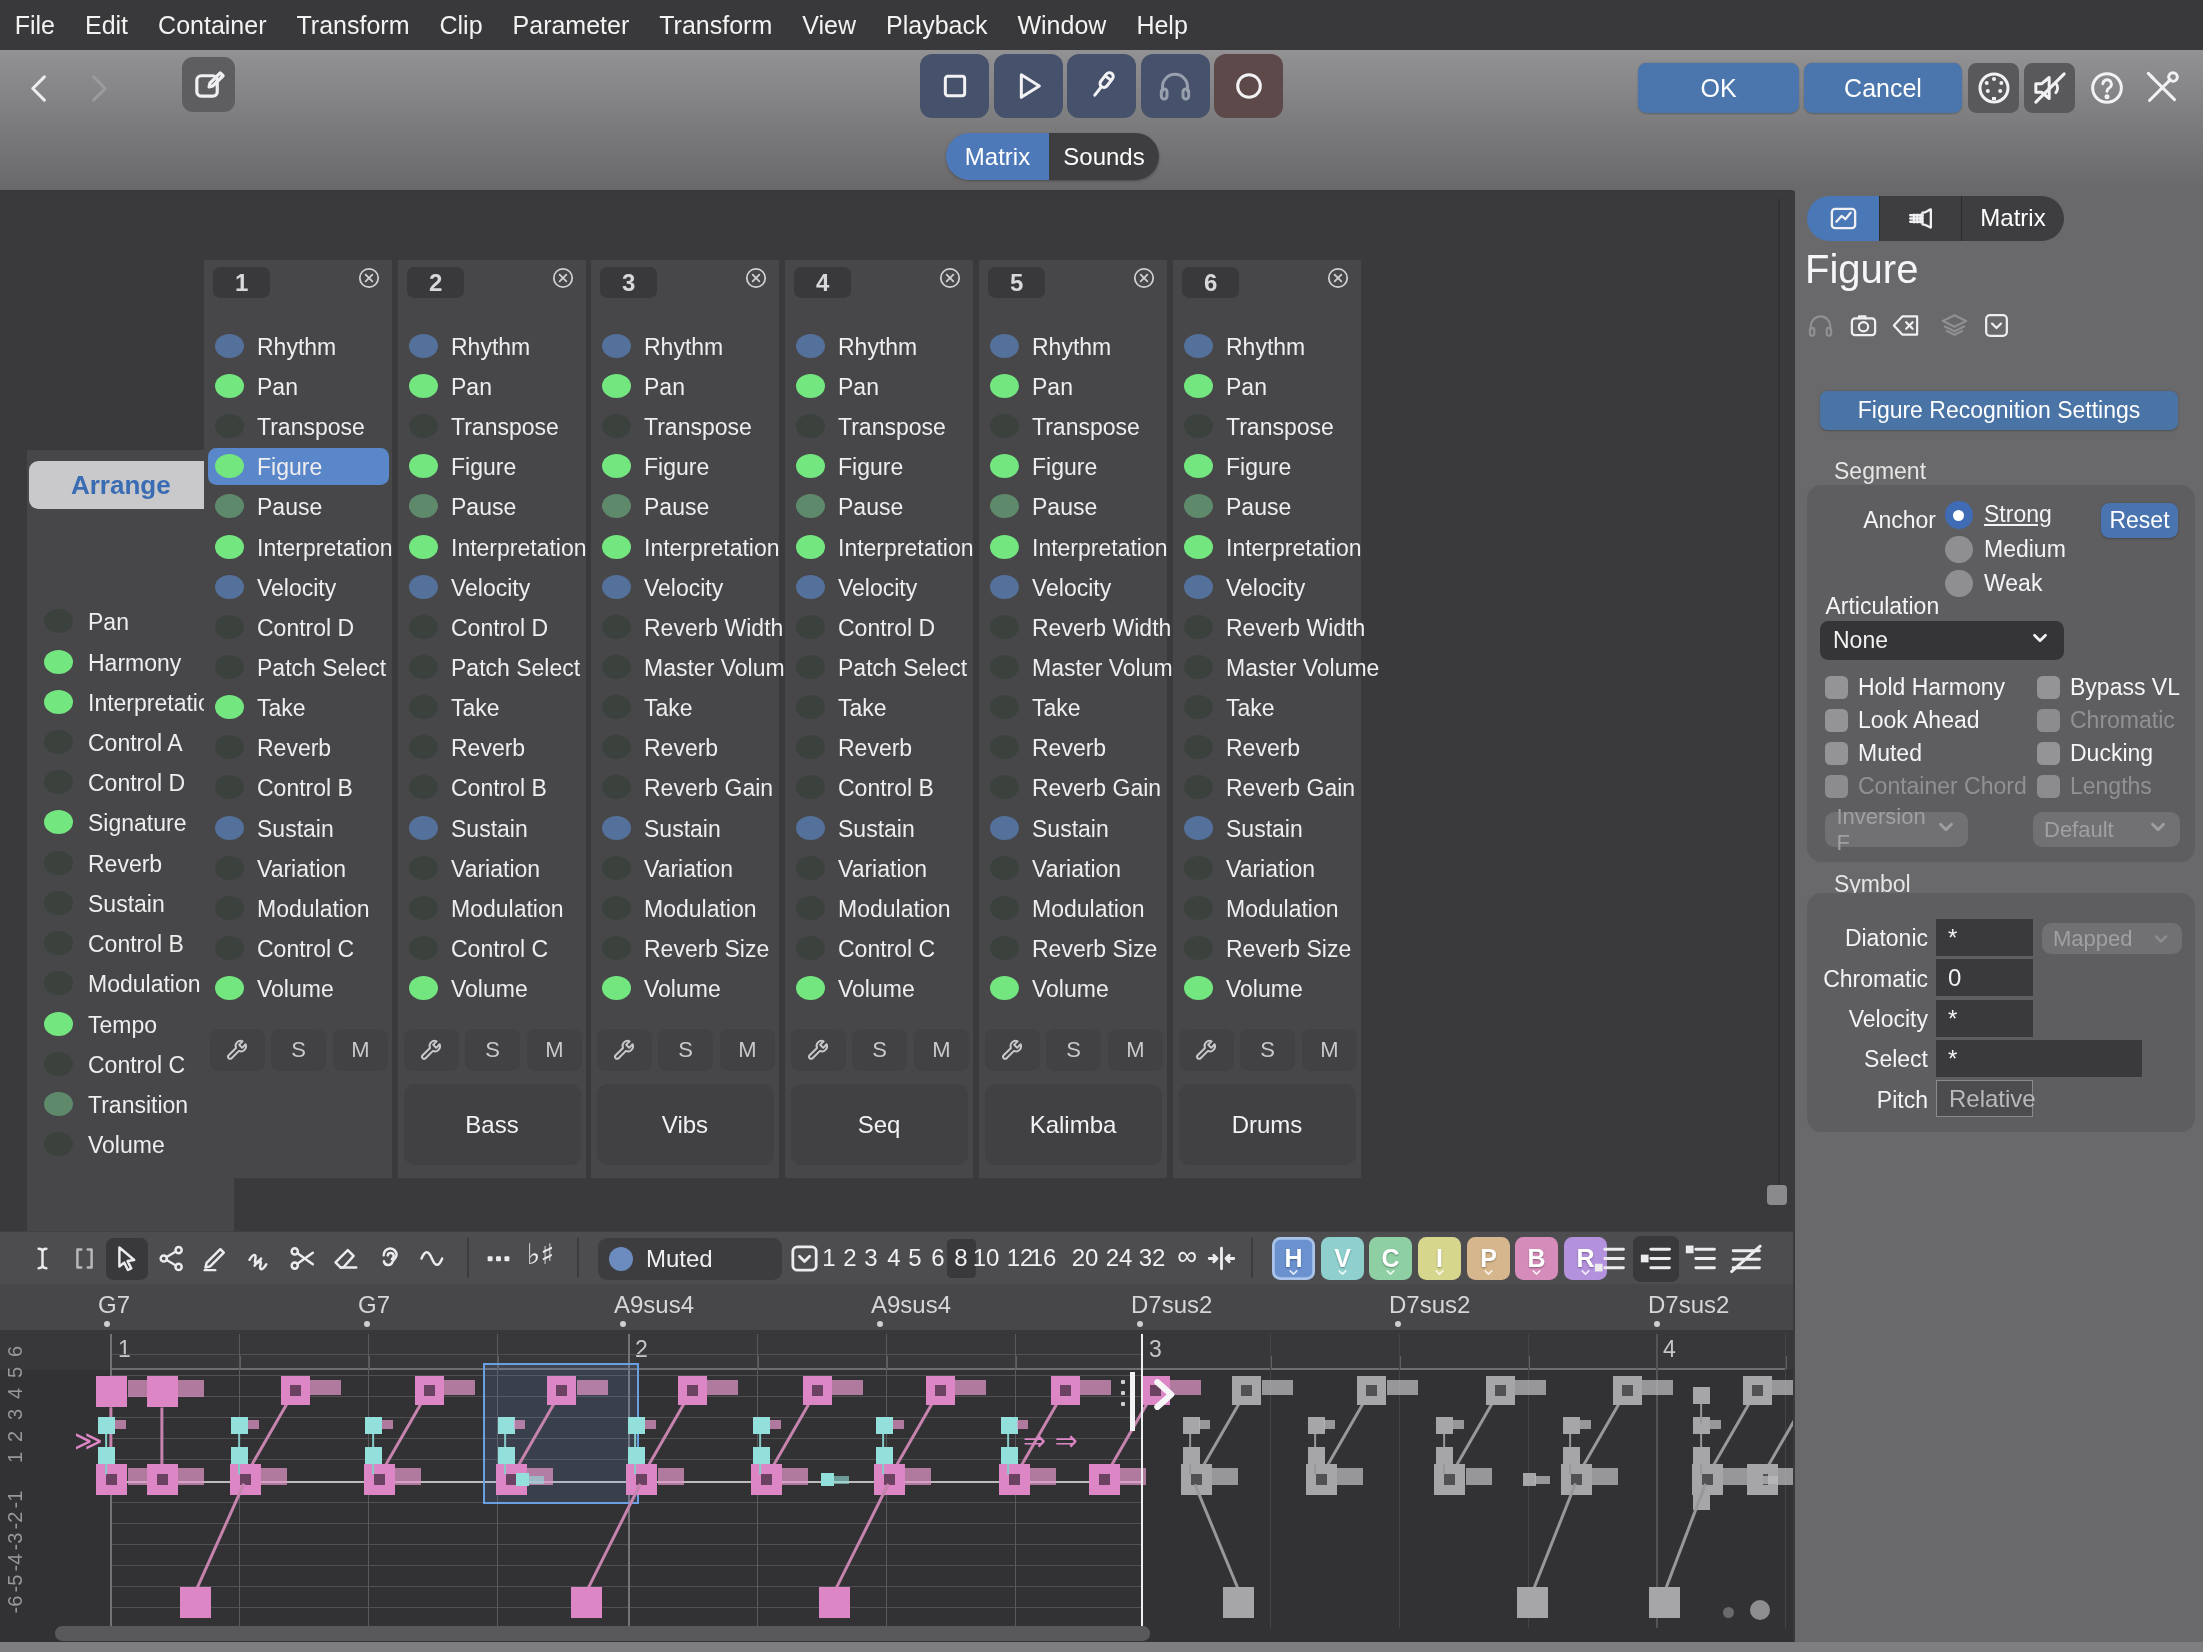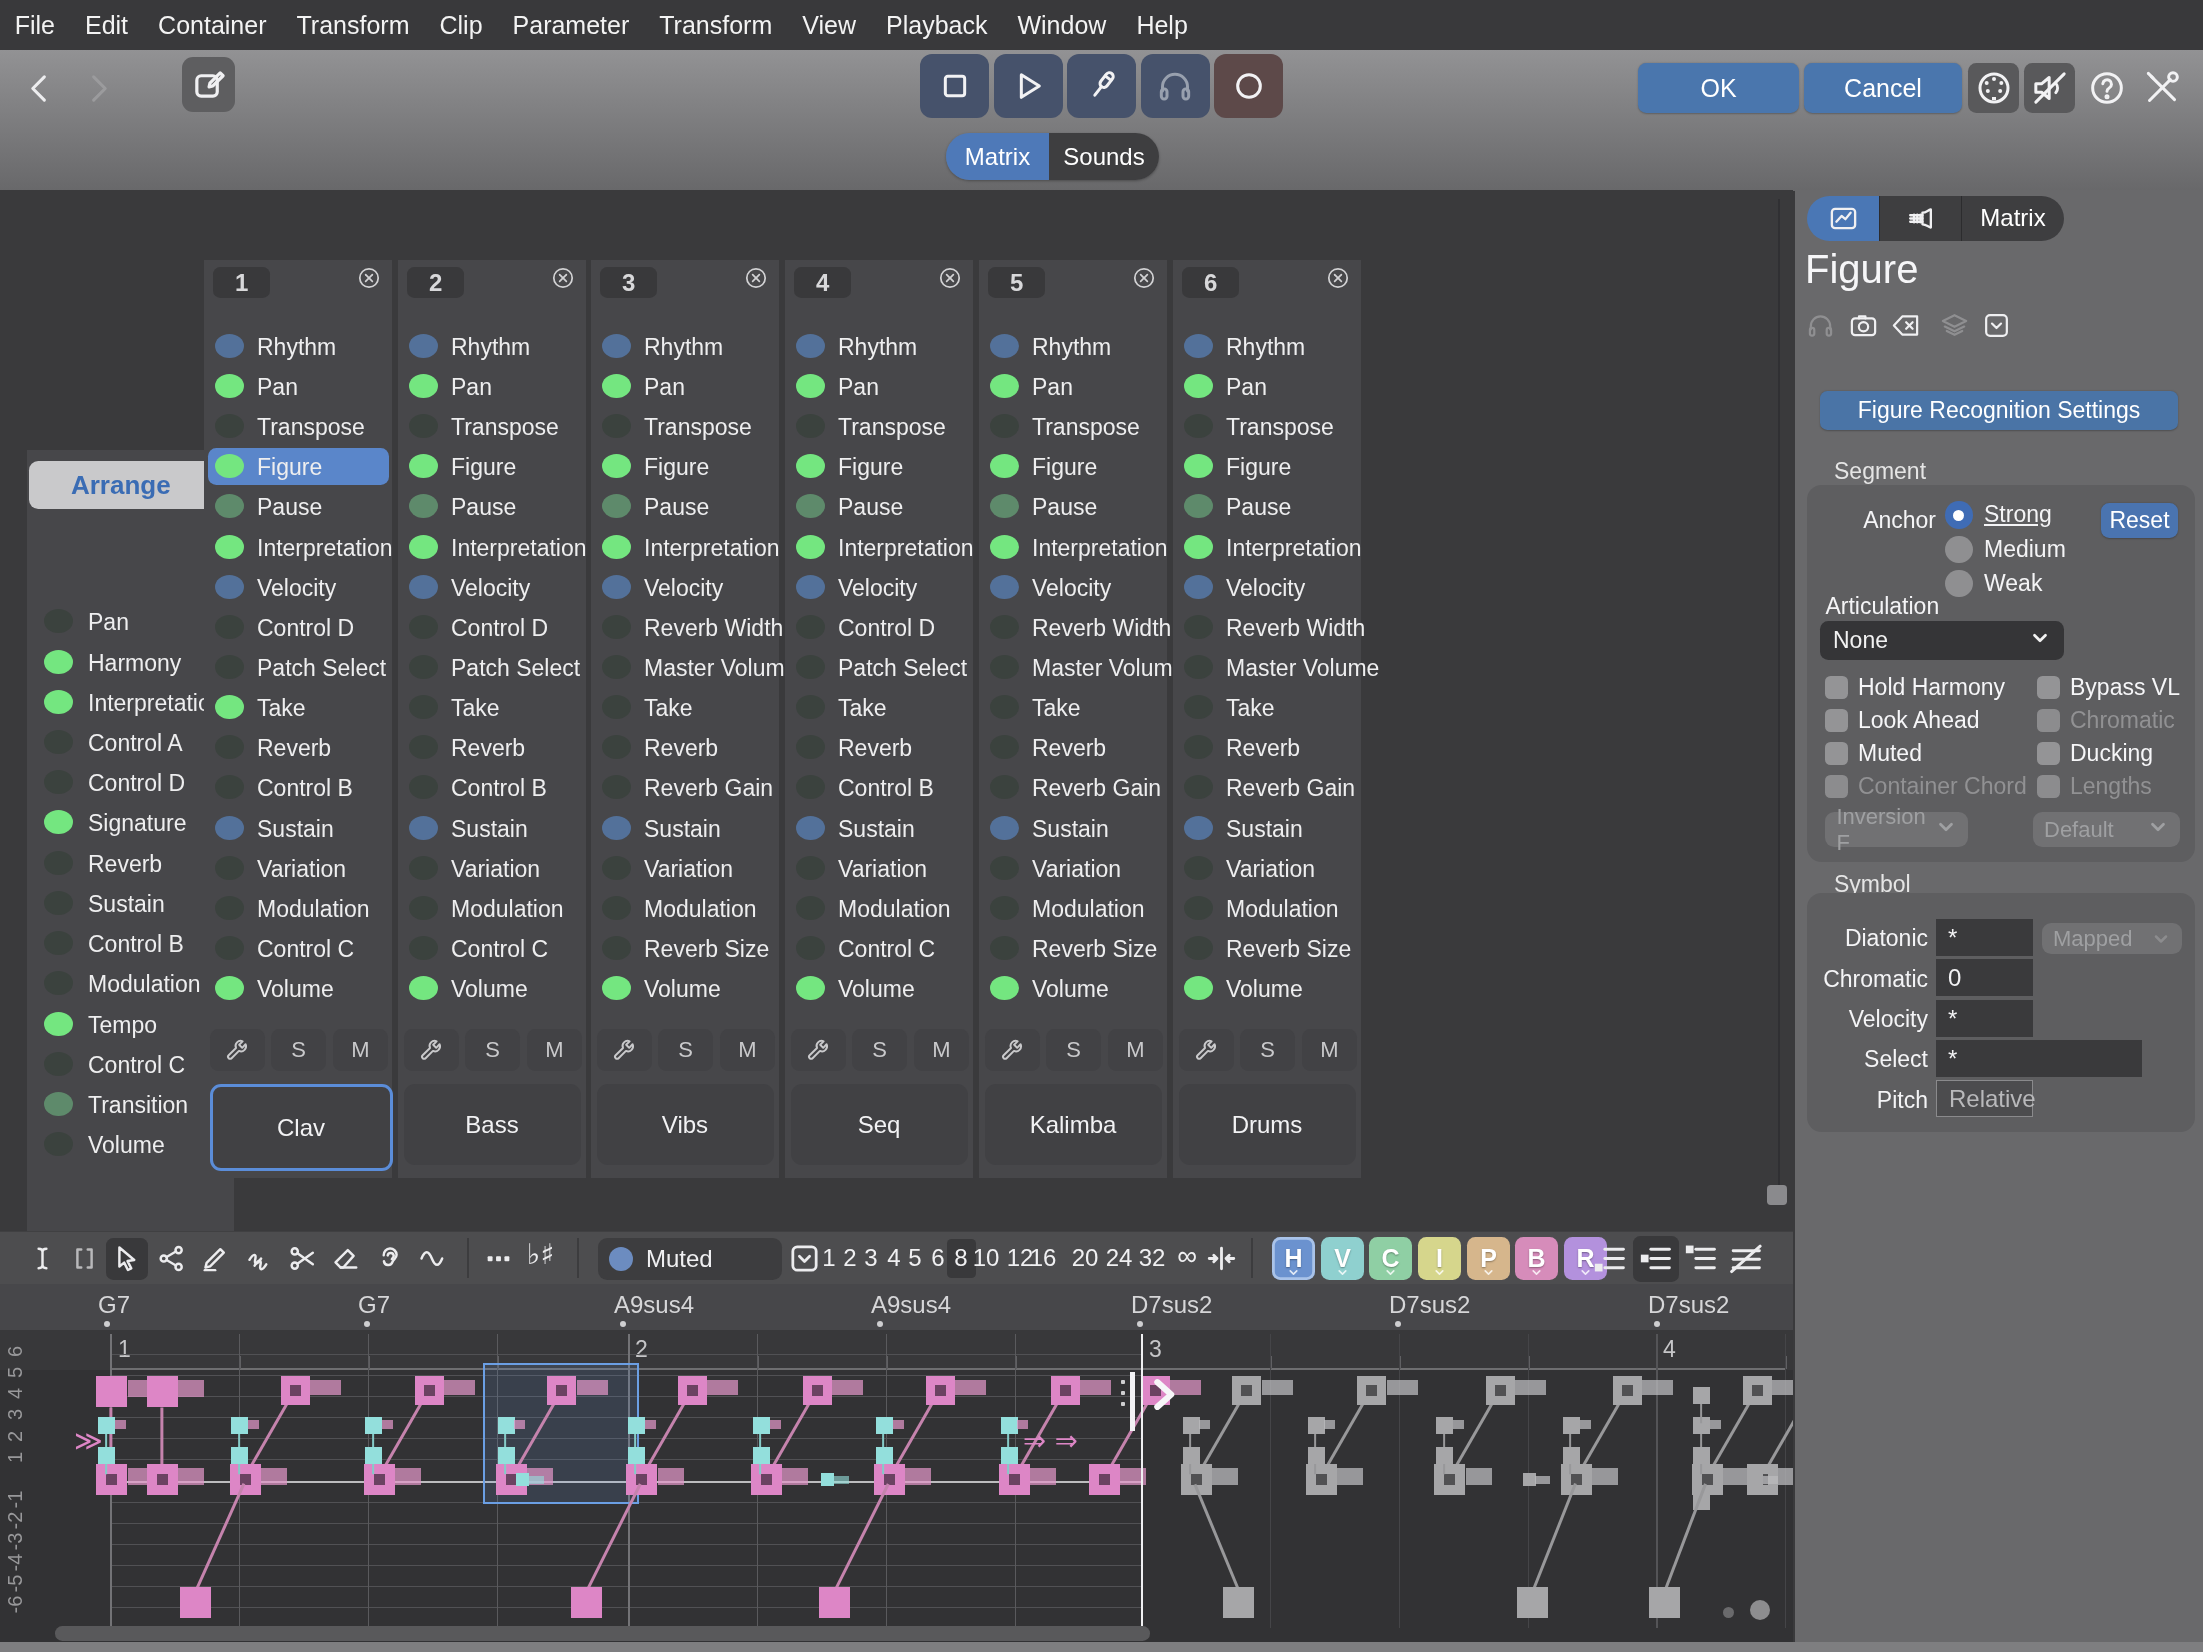--- a/index.html
+++ b/index.html
@@ -332,21 +332,20 @@
           </div>
           <div style="position: absolute; left: 5.5px; top: 769px; width: 55px; height: 42px; background: rgb(66, 66, 69); border-radius: 8.3px; display: flex; align-items: center; justify-content: center; color: rgb(201, 201, 203); font-size: 22px;">
             <span style="display: inline-flex; color: rgb(201, 201, 203);">
               <svg width="26" height="26" viewBox="0 0 24 24" fill="none" stroke="currentColor" stroke-width="1.8" stroke-linecap="round" stroke-linejoin="round">
                 <path d="M19.9 6.7a4.6 4.6 0 0 1-6.1 6.1L7 19.6a1.9 1.9 0 0 1-2.7-2.7l6.8-6.8a4.6 4.6 0 0 1 6.1-6.1L14 7.2l2.8 2.8z"></path>
               </svg>
             </span>
           </div>
           <div style="position: absolute; left: 67px; top: 769px; width: 55px; height: 42px; background: rgb(66, 66, 69); border-radius: 8.3px; display: flex; align-items: center; justify-content: center; color: rgb(201, 201, 203); font-size: 22px;">S</div>
           <div style="position: absolute; left: 129px; top: 769px; width: 55px; height: 42px; background: rgb(66, 66, 69); border-radius: 8.3px; display: flex; align-items: center; justify-content: center; color: rgb(201, 201, 203); font-size: 22px;">M</div>
-          <div style="position: absolute; left: 5.5px; top: 824px; width: 177px; height: 81px; background: rgb(65, 65, 68); border-radius: 11px; display: flex; align-items: center; justify-content: center; font-size: 24px; color: rgb(242, 242, 244); border: 3.7px solid rgb(91, 141, 217);">Clav</div>
         </div>
         <div style="position: absolute; left: 398px; top: 70px; width: 188px; height: 918px; background: rgb(71, 71, 74);">
           <div style="position: absolute; left: 9.2px; top: 7.3px; width: 57px; height: 31px; background: rgb(57, 57, 59); border-radius: 7.3px; display: flex; align-items: center; justify-content: center; font-size: 24px; font-weight: bold; color: rgb(216, 216, 218);">2</div>
           <div style="position: absolute; left: 152px; top: 4.6px; color: rgb(210, 210, 212);"><span style="display: inline-flex; color: rgb(210, 210, 212);">
               <svg width="26" height="26" viewBox="0 0 24 24" fill="none" stroke="currentColor" stroke-width="1.6" stroke-linecap="round" stroke-linejoin="round">
                 <circle cx="12" cy="12" r="8.5"></circle>
                 <line x1="8.9" y1="8.9" x2="15.1" y2="15.1"></line>
                 <line x1="15.1" y1="8.9" x2="8.9" y2="15.1"></line>
               </svg>
             </span></div>

